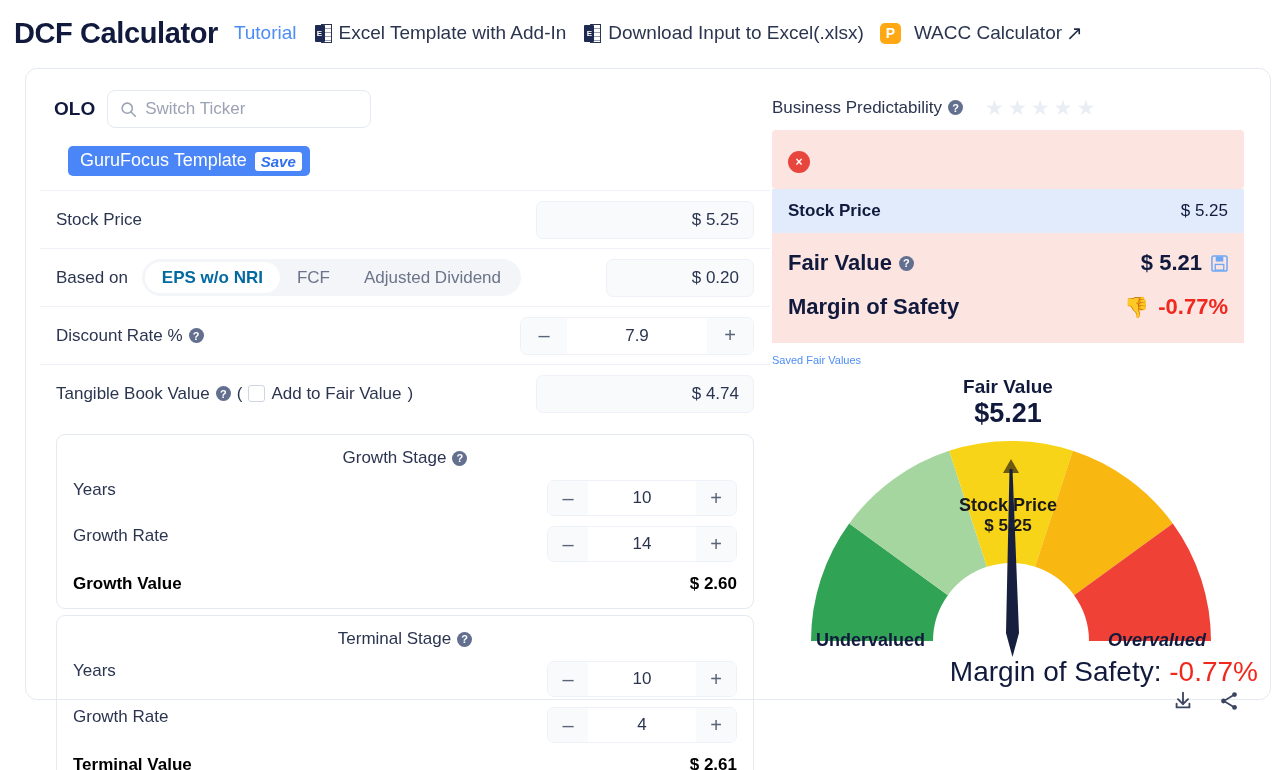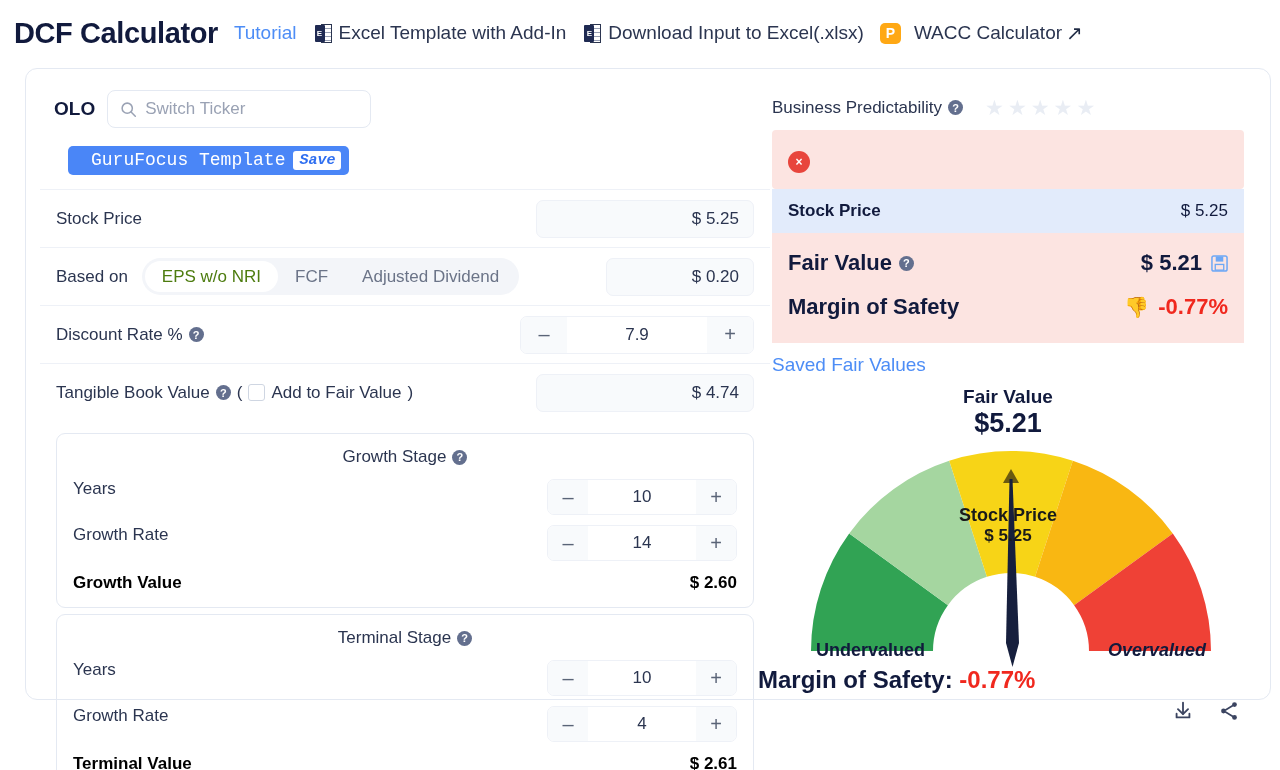--- a/index.html
+++ b/index.html
@@ -92,21 +92,21 @@
     color: #8a93a8; width: 100%;
     font-family: "Liberation Sans", sans-serif; background: transparent;
   }
   .search-box input::placeholder { color: #9aa2b4; }
 
   
   .tpl-row { padding: 18px 0 0 28px; }
   .tpl-pill {
     display: inline-flex; align-items: flex-end; gap: 8px;
     background: #4a86f7; border-radius: 5px;
-    padding: 4px 8px 5px 23px; cursor: pointer; font-family: Liberation Mono, monospace;
+    padding: 4px 8px 5px 12px; cursor: pointer;
   }
   .tpl-name { color: #fff; font-size: 18px; }
   .tpl-save {
     background: #fff; color: #2f6ff0; font-size: 15px;
     font-weight: bold; font-style: italic;
     padding: 1px 6px; border-radius: 3px;
   }
 
   
   .frow {
@@ -133,21 +133,21 @@
 
   
   .seg {
     display: flex; align-items: center; background: #f3f5f9;
     border-radius: 19px; height: 37px; padding: 3px; margin-left: 14px;
   }
   .seg-item {
     padding: 0 17px; height: 31px; line-height: 31px;
     font-size: 17px; color: #6b7488; border-radius: 16px; cursor: pointer;
   }
-  .seg-item.active { background: #ffffff; color: #4d7c0f; font-weight: normal; }
+  .seg-item.active { background: #ffffff; color: #0369a1; font-weight: bold; }
 
   
   .stepper {
     display: flex; align-items: stretch;
     width: 234px; height: 38px;
     border: 1px solid #eef1f7; border-radius: 7px; overflow: hidden;
   }
   .stepper .btn {
     width: 46px; background: #f8fafc; color: #5a6477;
     display: flex; align-items: center; justify-content: center;
@@ -221,21 +221,21 @@
     display: flex; align-items: center; gap: 7px;
   }
   .res-line .v {
     margin-left: auto; font-size: 22px; font-weight: bold; color: #111a3d;
     display: flex; align-items: center; gap: 9px;
   }
   .res-line .v.neg { color: #f0281e; }
   .thumb-down { color: #f0281e; font-size: 20px; line-height: 1; }
 
   .saved-link {
-    font-size: 19px; color: #4d8df6; padding: 11px 0 0 14px; cursor: pointer;
+    font-size: 11px; color: #4d8df6; padding: 11px 0 0 14px; cursor: pointer;
   }
 
   
   .gauge-wrap { position: relative; width: 500px; height: 300px; margin-top: 2px; }
   .gauge-title {
     position: absolute; left: 0; right: 0; top: 8px; text-align: center;
     font-size: 19px; font-weight: bold; color: #111a3d;
   }
   .gauge-val {
     position: absolute; left: 0; right: 0; top: 30px; text-align: center;
@@ -252,22 +252,22 @@
   }
   .under {
     position: absolute; left: 58px; top: 262px;
     font-size: 18px; font-weight: bold; color: #111a3d;
   }
   .over {
     position: absolute; right: 52px; top: 262px;
     font-size: 18px; font-weight: bold; color: #111a3d; font-style: italic;
   }
   .mos-foot {
-    position: absolute; left: 0; right: 0; top: 288px; text-align: left;
-    font-size: 24px; font-weight: bold; color: #111a3d;
+    position: absolute; left: 0; right: 0; top: 288px; text-align: right;
+    font-size: 28px; font-weight: normal; color: #111a3d;
   }
   .mos-foot .neg { color: #f0281e; }
   .tools {
     position: absolute; right: 18px; top: 322px;
     display: flex; gap: 24px; align-items: center;
   }
   .tools svg { cursor: pointer; }
 </style>
 </head>
 <body>

